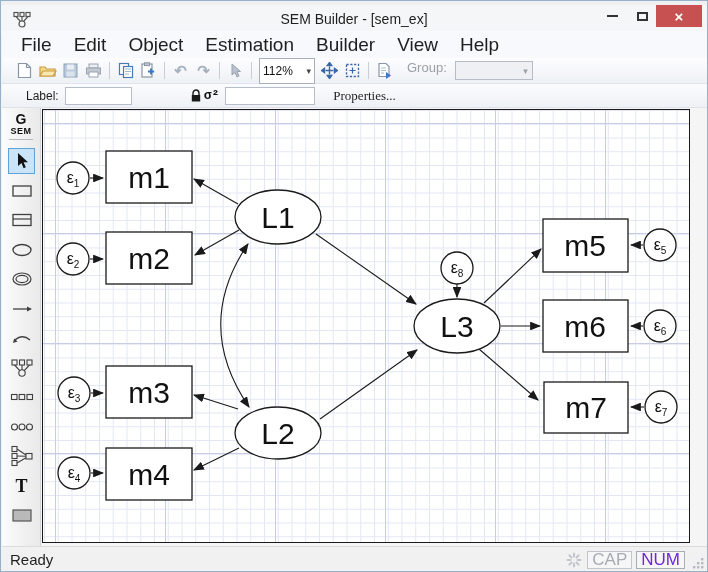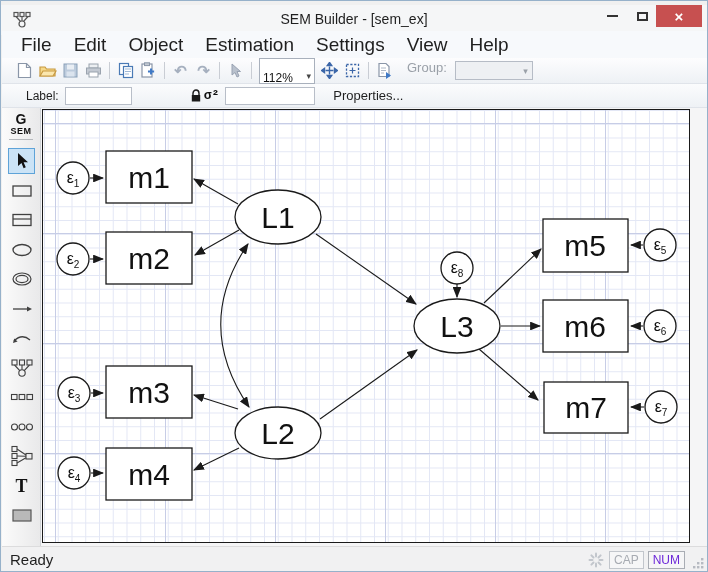--- a/index.html
+++ b/index.html
@@ -24,39 +24,39 @@
              background:#f7f9fc; display:flex; align-items:center; padding-left:8px; }
   .menu-item { padding:0 11px; font-size:19px; color:#1f1f1f; line-height:27px; }
   
   #toolbar { position:absolute; left:1px; top:57px; width:706px; height:26px; padding-left:12px;
              background:linear-gradient(#fdfdfe,#eef1f5); border-bottom:1px solid #e0e4ea;
              display:flex; align-items:center; gap:2px; }
   .tbtn { width:21px; height:21px; display:flex; align-items:center; justify-content:center; }
   .tsep { width:1px; height:17px; background:#c9cdd4; margin:0 3px; }
   .glyph-gray { color:#a6b0bf; font-size:15px; font-weight:bold; line-height:1; }
   #zoom-combo { width:56px; height:20px; background:#fff; border:1px solid #a8b0bc;
-                display:flex; font-size:12px; color:#111; padding:12px 3px; margin:0 2px; }
+                display:flex; align-items:center; font-size:12px; color:#111; padding:12px 3px; margin:0 2px; }
   #zoom-combo .val { flex:1; }
   .caret { font-size:9px; color:#444; }
   #group-label { font-size:13px; color:#9aa0a8; margin:0 6px 7px 10px; }
   #group-combo { width:78px; height:19px; background:#eef0f3; border:1px solid #b6bcc6;
                  display:flex; align-items:center; justify-content:flex-end; padding:0 4px; }
   #group-combo .caret { color:#9aa0a8; }
   
   #labelbar { position:absolute; left:1px; top:83px; width:706px; height:24px;
               background:linear-gradient(#fbfcfd,#eef1f5); border-bottom:1px solid #dfe3e9;
               display:flex; align-items:center; }
   #label-caption { font-size:12px; color:#1f1f1f; margin-left:24px; }
   .bar-input { height:18px; background:#fff; border:1px solid #b8bec8; font-size:12px; padding:0 3px;
                font-family:"Liberation Sans", sans-serif; }
   #label-input { width:67px; margin-left:6px; }
   #lock-icon { margin-left:58px; width:12px; height:14px; }
   #sigma { font-size:13px; color:#111; margin-left:2px; font-weight:bold;font-family:Liberation Mono, monospace; }
   #variance-input { width:90px; margin-left:6px; }
-  #properties-btn { font-size:13px; color:#1f1f1f; margin-left:12px; padding:2px 6px; }
+  #properties-btn { font-size:13px; color:#1f1f1f; margin-left:12px; padding:2px 6px;font-family:Liberation Serif, serif; }
   
   #main { position:absolute; left:1px; top:107px; width:706px; height:438px; }
   #palette { position:absolute; left:0; top:0; width:39px; height:438px;
              background:linear-gradient(to right,#fbfbfb,#e9e9ea); border-right:1px solid #cfd2d6; }
   #logo { text-align:center; padding-top:4px; }
   #logo-g { font-size:14px; font-weight:bold; color:#111; line-height:14px; }
   #logo-sem { font-size:9px; font-weight:bold; color:#111; letter-spacing:0.5px; }
   #logo-rule { width:24px; height:1px; background:#b5b8bc; margin:3px auto 0; }
   .ptool { position:absolute; left:6px; width:27px; height:26px;
            display:flex; align-items:center; justify-content:center; }
@@ -75,21 +75,21 @@
   #diagram-svg { position:absolute; left:0; top:0; }
   #diagram-svg .shape { fill:#fff; stroke:#1a1a1a; stroke-width:1.3; }
   #diagram-svg .path  { fill:none; stroke:#1a1a1a; stroke-width:1.1; }
   #diagram-svg text { font-family:"Liberation Sans", sans-serif; fill:#111; }
   .node-label { font-size:30px; }
   .err-label { font-size:16px; }
   
   #statusbar { position:absolute; left:1px; top:545px; width:706px; height:26px;
                background:#f1f1f2; border-top:1px solid #dcdcdd; display:flex; align-items:center; }
   #status-text { font-size:15px; color:#1f1f1f; margin-left:8px; flex:1; }
-  .kbd-ind { height:18px; border:1px solid #c2c6cc; background:#f6f6f7; font-size:12px;
+  .kbd-ind { height:18px; border:1px solid #c2c6cc; background:#f6f6f7; font-size:17px;
              display:flex; align-items:center; padding:0 4px; margin-right:4px; }
   #cap-ind { color:#a7abb2; }
   #num-ind { color:#6d28d9; border-color:#a9adb4; }
   #spinner { margin-right:5px; }
   #grip { margin:8px 3px 0 4px; }
 </style>
 </head>
 <body>
 
 <div id="window">
@@ -114,21 +114,21 @@
     <div id="btn-close" class="winbtn">
         <span>×</span>
       </div>
   </div>
 
   <div id="menubar">
     <span class="menu-item">File</span>
     <span class="menu-item">Edit</span>
     <span class="menu-item">Object</span>
     <span class="menu-item">Estimation</span>
-    <span class="menu-item">Settings</span>
+    <span class="menu-item">Builder</span>
     <span class="menu-item">View</span>
     <span class="menu-item">Help</span>
   </div>
 
   <div id="toolbar">
     <span class="tbtn">
       <svg width="15" height="17" viewBox="0 0 15 17">
         <path d="M1.5,1.5 h8 l4,4 v10 h-12 z" fill="#fff" stroke="#8a96a8" stroke-width="1.2"></path>
         <path d="M9.5,1.5 v4 h4" fill="none" stroke="#8a96a8" stroke-width="1.2"></path>
       </svg>

